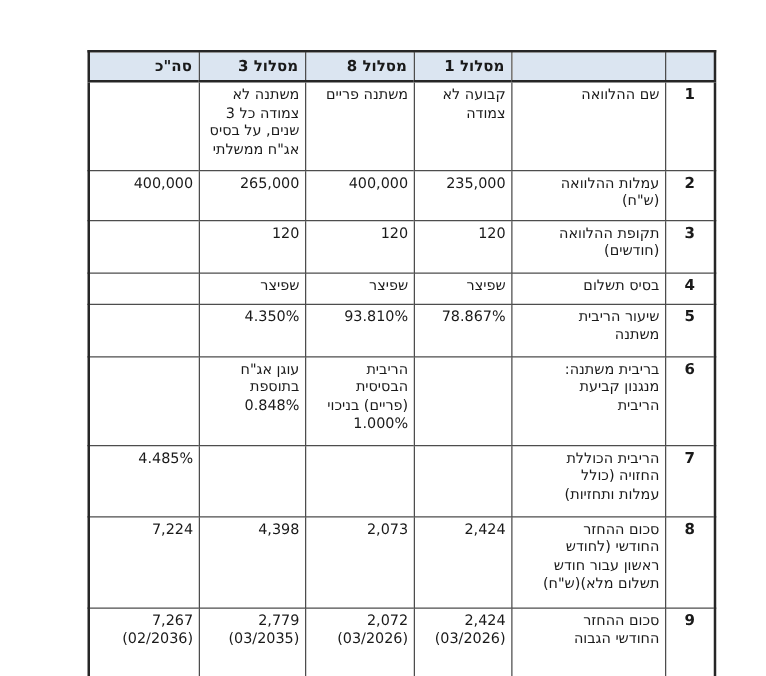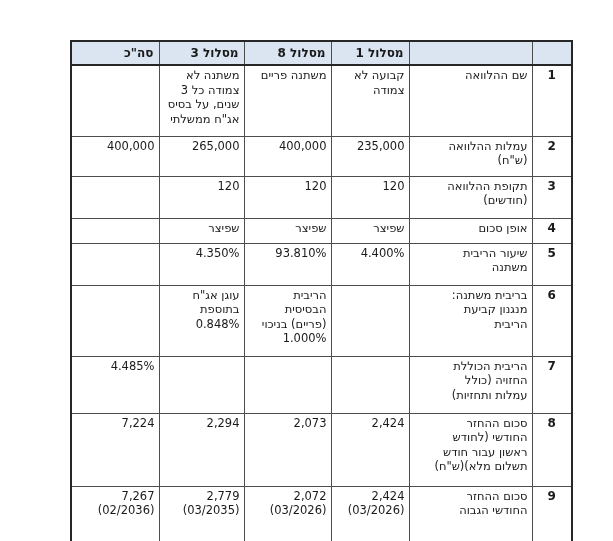--- a/index.html
+++ b/index.html
@@ -122,31 +122,31 @@
         <td class="num">3</td>
         <td>תקופת ההלוואה
 (חודשים)</td>
         <td>120</td>
         <td>120</td>
         <td>120</td>
         <td></td>
       </tr>
       <tr class="r3">
         <td class="num">4</td>
-        <td>אופן סכום</td>
+        <td>בסיס תשלום</td>
         <td>שפיצר</td>
         <td>שפיצר</td>
         <td>שפיצר</td>
         <td></td>
       </tr>
       <tr class="r4">
         <td class="num">5</td>
         <td>שיעור הריבית
 משתנה</td>
-        <td>4.400%</td>
+        <td>78.867%</td>
         <td>93.810%</td>
         <td>4.350%</td>
         <td></td>
       </tr>
       <tr class="r5">
         <td class="num">6</td>
         <td>בריבית משתנה:
 מנגנון קביעת
 הריבית</td>
         <td></td>
@@ -170,21 +170,21 @@
         <td>4.485%</td>
       </tr>
       <tr class="r7">
         <td class="num">8</td>
         <td>סכום ההחזר
 החודשי (לחודש
 ראשון עבור חודש
 תשלום מלא)(ש"ח)</td>
         <td>2,424</td>
         <td>2,073</td>
-        <td>2,294</td>
+        <td>4,398</td>
         <td>7,224</td>
       </tr>
       <tr class="r8">
         <td class="num">9</td>
         <td>סכום ההחזר
 החודשי הגבוה</td>
         <td>2,424
 (03/2026)</td>
         <td>2,072
 (03/2026)</td>

